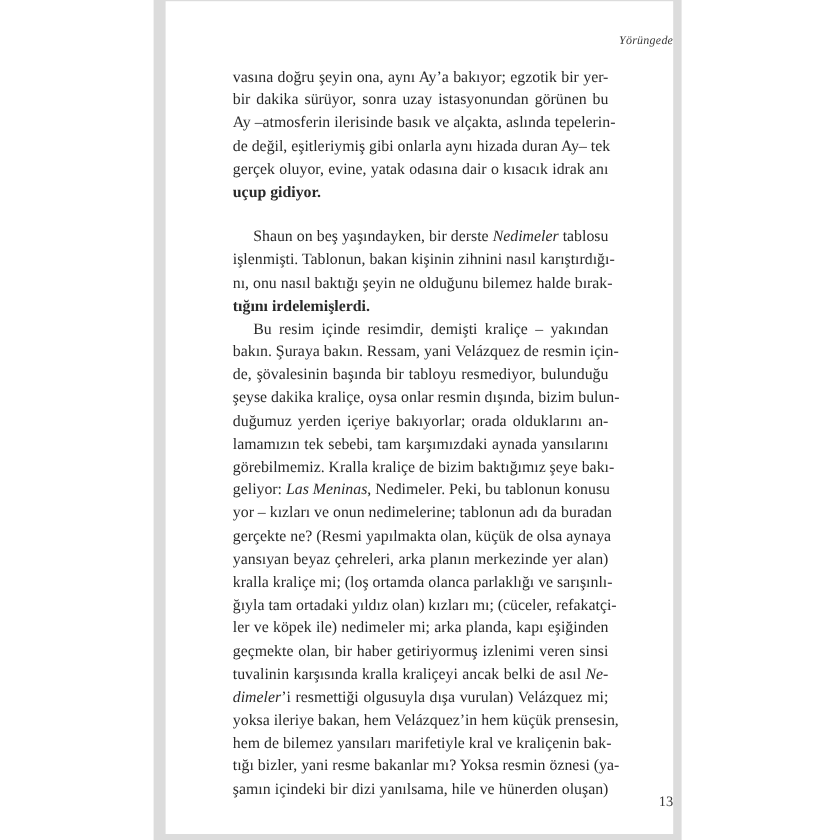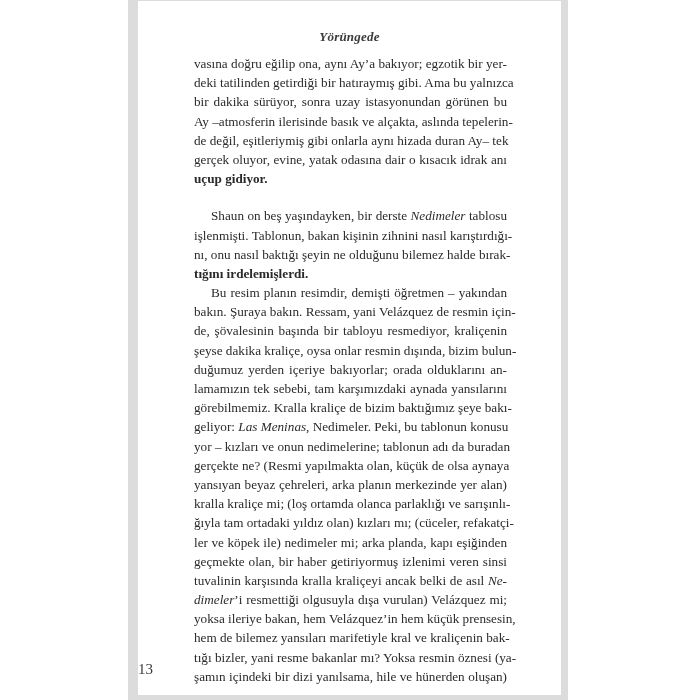--- a/index.html
+++ b/index.html
@@ -24,27 +24,26 @@
     top: 1px;
     width: 423px;
     height: 694px;
     background: #ffffff;
   }
   .running-head {
     position: absolute;
     top: 28px;
     left: 0;
     width: 100%;
-    text-align: center;
+    text-align: right;
     font-family: "Liberation Serif", serif;
     font-style: italic;
-    font-size: 13px;
+    font-size: 10px;
     color: #3a3a3a;
     letter-spacing: 0.2px;
-    font-weight: bold;
   }
   .body-text {
     position: absolute;
     left: 56px;
     top: 53px;
     width: 313px;
     font-family: "Liberation Serif", serif;
     font-size: 13.2px;
     line-height: 19.2px;
     color: #2a2a2a;
@@ -65,54 +64,53 @@
   }
   .gap {
     display: block;
     height: 18px;
   }
   .page-number {
     position: absolute;
     top: 660px;
     left: 0;
     width: 100%;
-    text-align: left;
+    text-align: right;
     font-family: "Liberation Serif", serif;
-    font-size: 15px;
+    font-size: 12px;
     color: #3a3a3a;
   }
   em { font-style: italic; }
 </style>
 </head>
 <body>
 
 <div class="frame">
   <div class="page">
     <div class="running-head">Yörüngede</div>
     <div class="body-text" id="body-text">
         <div>
-          <span class="line">vasına doğru eğilip ona, aynı Ay’a bakıyor; egzotik bir yer-</span>
-          <span class="line">deki tatilinden getirdiği bir hatıraymış gibi. Ama bu yalnızca</span>
+          <span class="line">vasına doğru şeyin ona, aynı Ay’a bakıyor; egzotik bir yer-</span>
           <span class="line">bir dakika sürüyor, sonra uzay istasyonundan görünen bu</span>
           <span class="line">Ay –atmosferin ilerisinde basık ve alçakta, aslında tepelerin-</span>
           <span class="line">de değil, eşitleriymiş gibi onlarla aynı hizada duran Ay– tek</span>
           <span class="line">gerçek oluyor, evine, yatak odasına dair o kısacık idrak anı</span>
           <span class="line last">uçup gidiyor.</span>
         </div>
         <span class="gap"></span>
         <div>
           <span class="line indent">Shaun on beş yaşındayken, bir derste <em>Nedimeler</em> tablosu</span>
           <span class="line">işlenmişti. Tablonun, bakan kişinin zihnini nasıl karıştırdığı-</span>
           <span class="line">nı, onu nasıl baktığı şeyin ne olduğunu bilemez halde bırak-</span>
           <span class="line last">tığını irdelemişlerdi.</span>
         </div>
         <div>
-          <span class="line indent">Bu resim planın resimdir, demişti öğretmen – yakından</span>
+          <span class="line indent">Bu resim içinde resimdir, demişti kraliçe – yakından</span>
           <span class="line">bakın. Şuraya bakın. Ressam, yani Velázquez de resmin için-</span>
-          <span class="line">de, şövalesinin başında bir tabloyu resmediyor, kraliçenin</span>
+          <span class="line">de, şövalesinin başında bir tabloyu resmediyor, bulunduğu</span>
           <span class="line">şeyse dakika kraliçe, oysa onlar resmin dışında, bizim bulun-</span>
           <span class="line">duğumuz yerden içeriye bakıyorlar; orada olduklarını an-</span>
           <span class="line">lamamızın tek sebebi, tam karşımızdaki aynada yansılarını</span>
           <span class="line">görebilmemiz. Kralla kraliçe de bizim baktığımız şeye bakı-</span>
           <span class="line">geliyor: <em>Las Meninas</em>, Nedimeler. Peki, bu tablonun konusu</span>
           <span class="line">yor – kızları ve onun nedimelerine; tablonun adı da buradan</span>
           <span class="line">gerçekte ne? (Resmi yapılmakta olan, küçük de olsa aynaya</span>
           <span class="line">yansıyan beyaz çehreleri, arka planın merkezinde yer alan)</span>
           <span class="line">kralla kraliçe mi; (loş ortamda olanca parlaklığı ve sarışınlı-</span>
           <span class="line">ğıyla tam ortadaki yıldız olan) kızları mı; (cüceler, refakatçi-</span>

